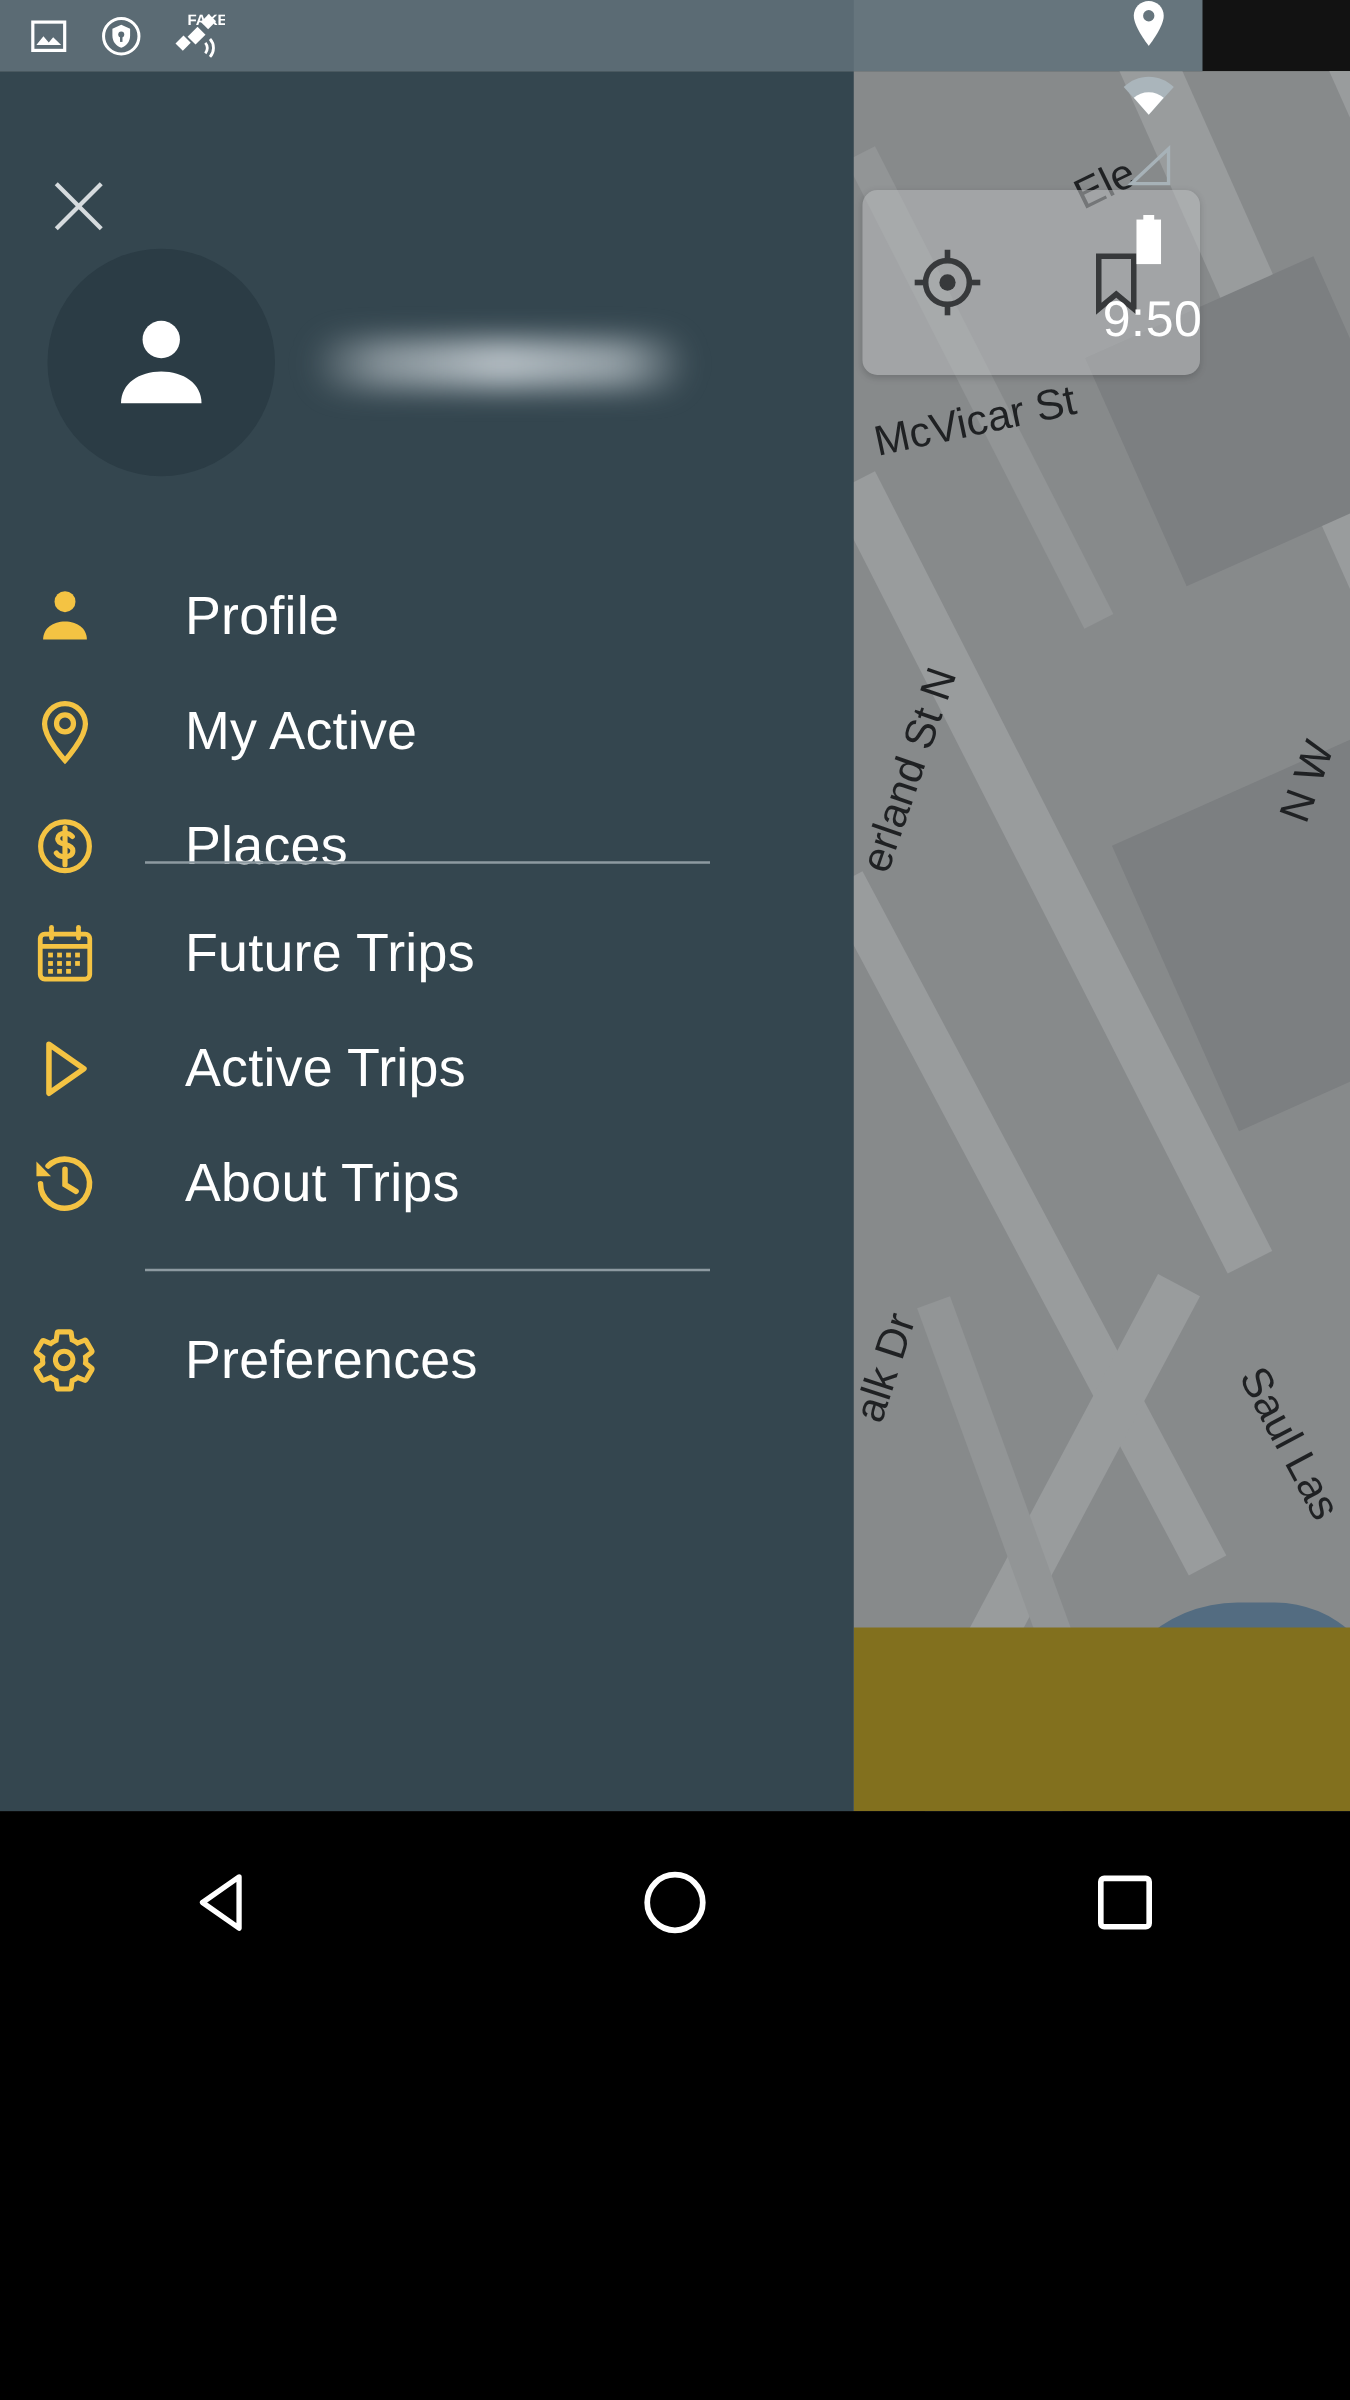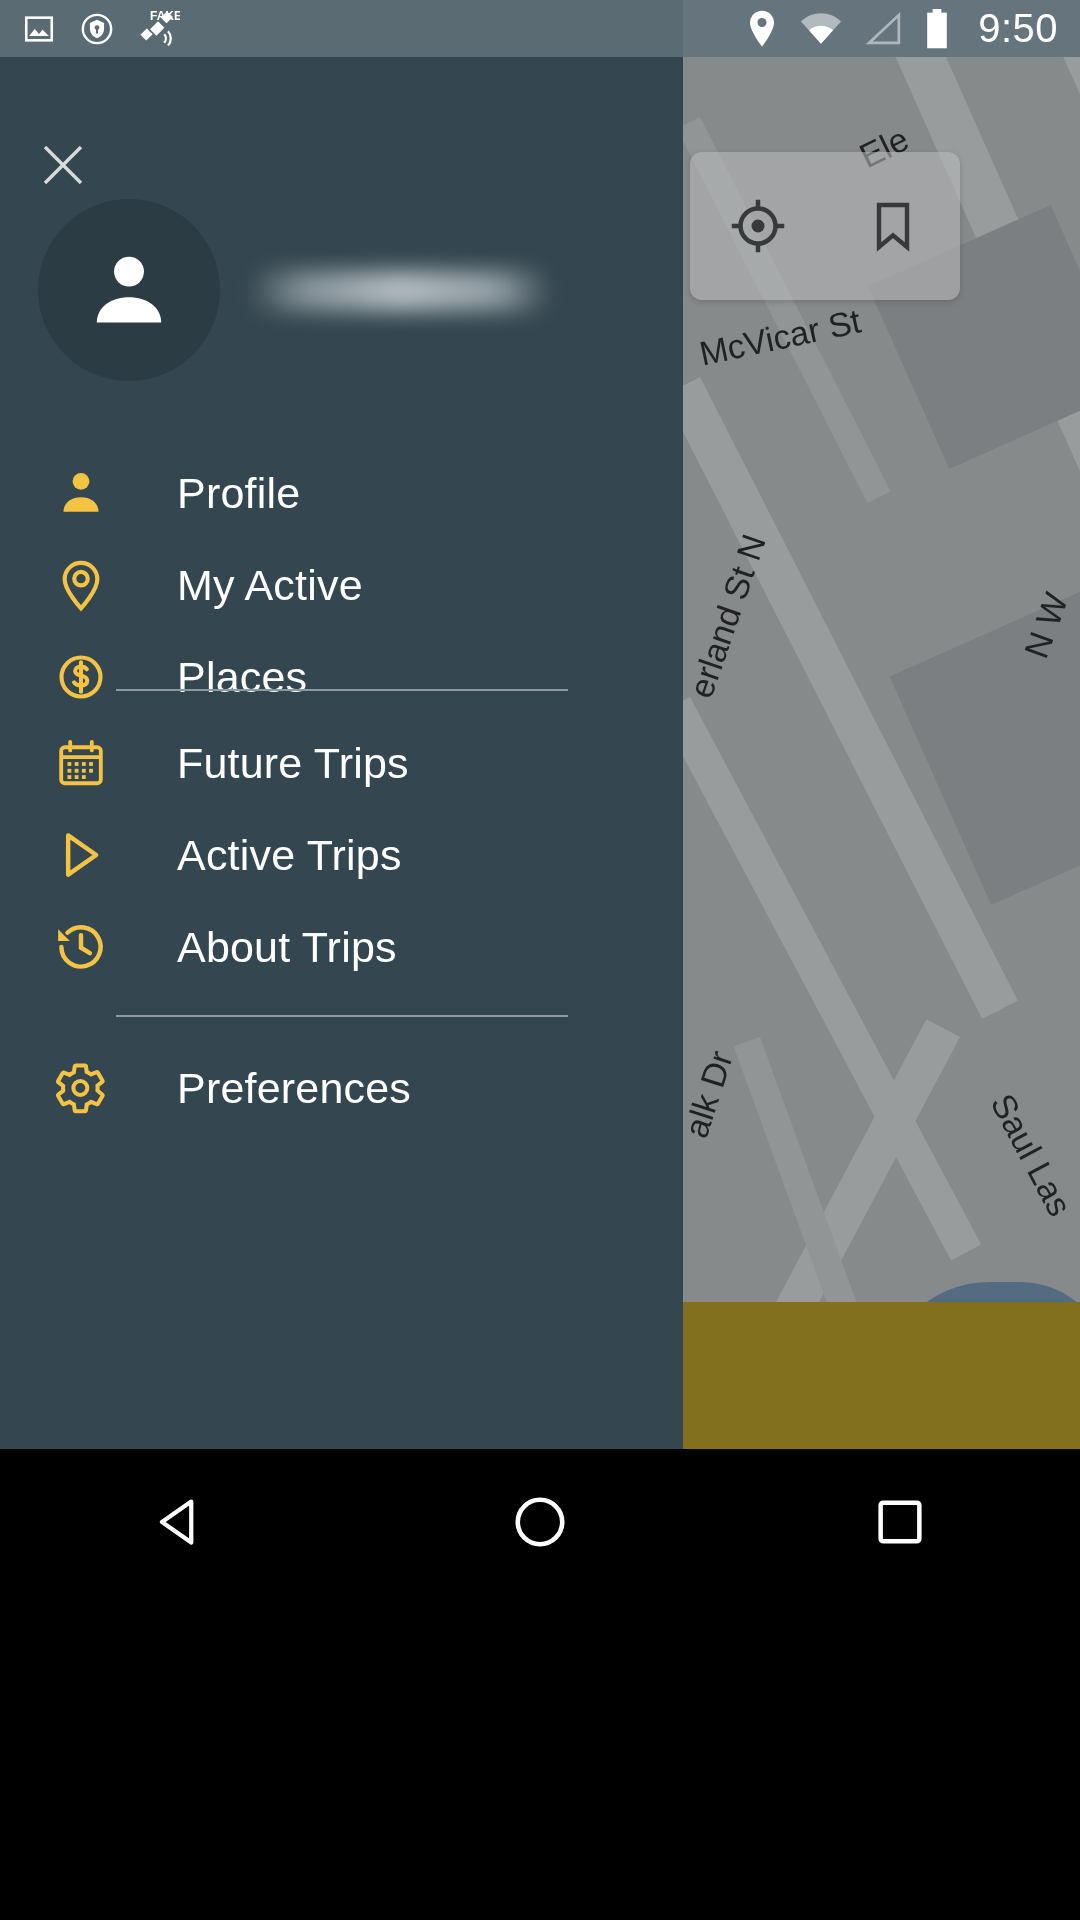--- a/index.html
+++ b/index.html
@@ -29,25 +29,25 @@
 
   
   .map-bottom-bar { position:absolute; left:683px; top:1245px; width:397px; height:147px;
                     background:#9b8216; }
 
   
   #scrim { position:absolute; left:0; top:57px; width:1080px; height:1392px;
            background:rgba(40,52,58,0.22); }
 
   
-  #status-bar { position:absolute; left:0; top:0; width:1080px; height:57px;
+  #status-bar { position:absolute; left:0; top:0; width:962px; height:57px;
                 background:#5b6b74; display:flex; align-items:center; z-index:40; }
   .sb-left { display:flex; align-items:center; gap:24px; padding-left:22px; height:100%; }
   .sb-spacer { flex:1; }
-  .sb-right { display:flex; align-items:center; gap:22px; padding-right:22px; height:100%; }
+  .sb-right { display:flex; align-items:center; gap:22px; height:100%;flex-direction:column; }
   .sb-icon { display:flex; align-items:center; justify-content:center; }
   .sb-time { color:#fff; font-size:40px; font-weight:400; letter-spacing:0.5px;
              font-family:"Liberation Sans", sans-serif; margin-left:6px; }
   .sb-shade { position:absolute; left:683px; top:0; width:397px; height:57px;
               background:rgba(255,255,255,0.07); pointer-events:none; }
 
   
   #drawer { position:absolute; left:0; top:57px; width:683px; height:1392px;
             background:#34464f; z-index:30; }
   #close-btn { position:absolute; left:33px; top:78px; width:60px; height:60px;
@@ -58,21 +58,21 @@
             border-radius:50%; background:#2b3c45;
             display:flex; align-items:center; justify-content:center; }
   #user-name-blur { position:absolute; left:250px; top:72px; width:300px; height:40px;
                     border-radius:22px;
                     background:linear-gradient(90deg, rgba(190,198,203,0.05) 0%,
                                rgba(200,208,213,0.55) 18%, rgba(214,221,226,0.8) 50%,
                                rgba(205,213,218,0.62) 82%, rgba(190,198,203,0.05) 100%);
                     filter:blur(11px); }
 
   .menu-group { position:absolute; left:0; width:683px; }
-  .menu-item { position:relative; height:92px; display:flex; align-items:center;margin-left:29px; }
+  .menu-item { position:relative; height:92px; display:flex; align-items:center; }
   .mi-icon { position:absolute; left:18px; width:68px; height:68px;
              display:flex; align-items:center; justify-content:center; }
   .mi-label { position:absolute; left:148px; color:#ffffff; font-size:43px;
               font-weight:400; font-family:"Liberation Sans", sans-serif;
               letter-spacing:0.2px; }
   .divider { position:absolute; left:116px; width:452px; height:2px;
              background:#8d9aa1; }
 
   
   #nav-bar { position:absolute; left:0; top:1449px; width:1080px; height:471px;

